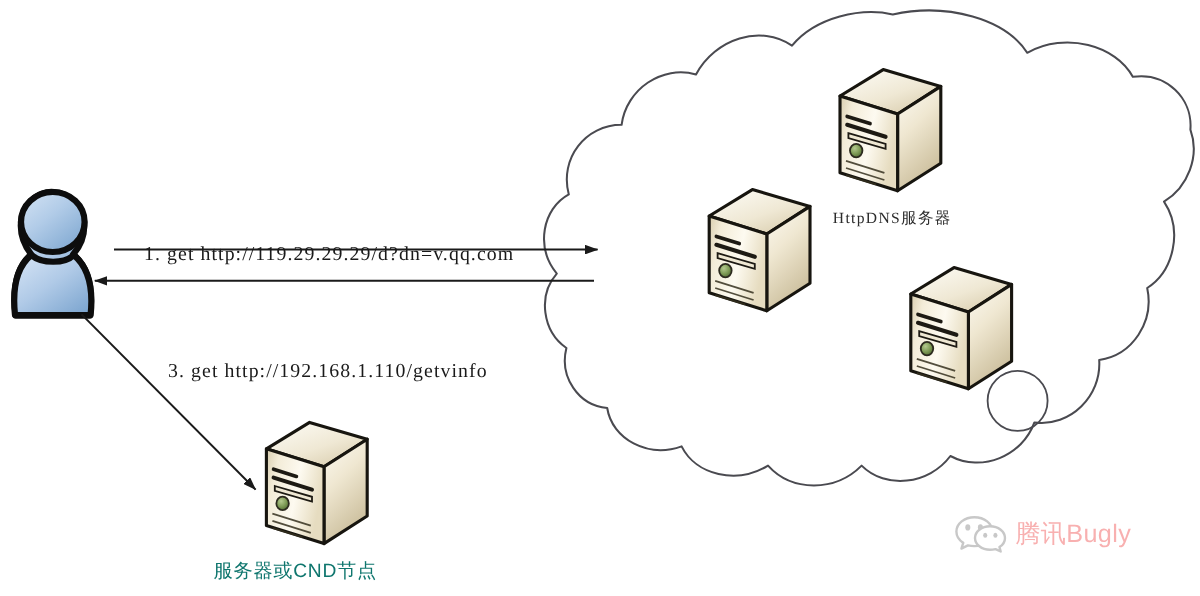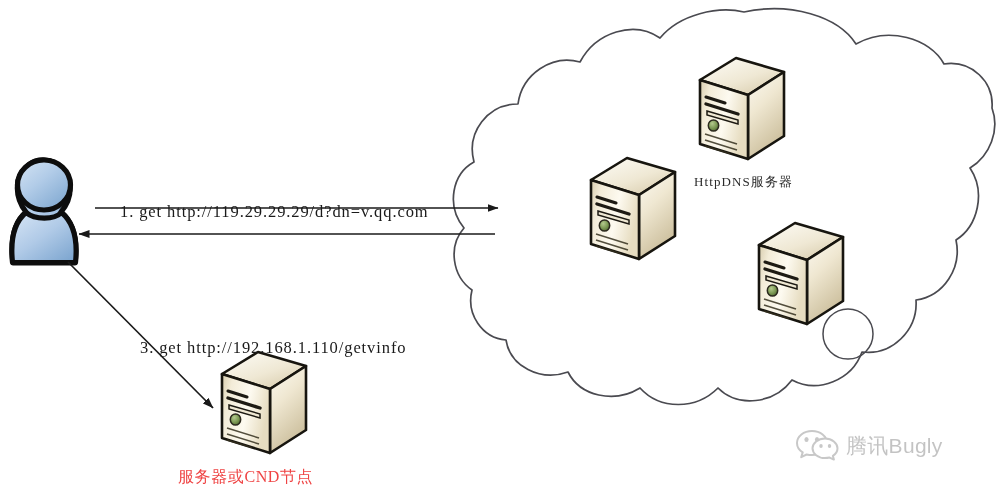--- a/index.html
+++ b/index.html
@@ -28,22 +28,22 @@
     position: absolute;
     color: #1a1a1a;
     font-family: "Liberation Serif", "DejaVu Serif", serif;
     font-size: 16.5px;
     letter-spacing: 0.9px;
     white-space: nowrap;
     line-height: 1;
   }
   .node-caption {
     position: absolute;
-    color: #ef4444;
-    font-family: Liberation Serif, serif;
+    color: #0f766e;
+    font-family: Liberation Sans, sans-serif;
     font-size: 16px;
     letter-spacing: 0.6px;
     white-space: nowrap;
     line-height: 1;
     text-align: center;
   }
   .cloud-caption {
     position: absolute;
     color: #2b2b2b;
     font-family: "Liberation Serif", "DejaVu Serif", serif;
@@ -57,21 +57,21 @@
     left: 795px;
     top: 428px;
     display: flex;
     align-items: center;
     gap: 7px;
     opacity: 0.42;
   }
   #watermark .wm-text {
     font-family: "Liberation Sans", "DejaVu Sans", sans-serif;
     font-size: 21px;
-    color: #737373;
+    color: #ef4444;
     letter-spacing: 0.3px;
     line-height: 1;
   }
 </style>
 </head>
 <body>
 
 <div id="canvas">
 
   <svg class="svg-layer" viewBox="0 0 1000 497" xmlns="http://www.w3.org/2000/svg">
@@ -191,21 +191,21 @@
     <line x1="95" y1="208" x2="498" y2="208" stroke="#1a1a1a" stroke-width="1.7" marker-end="url(#arrowhead)"></line>
 
     <line x1="495" y1="234" x2="79" y2="234" stroke="#1a1a1a" stroke-width="1.7" marker-end="url(#arrowhead)"></line>
 
     <line x1="68" y1="262" x2="213" y2="408" stroke="#1a1a1a" stroke-width="1.7" marker-end="url(#arrowhead)"></line>
   </svg>
 
   <div class="flow-label" style="left:120px; top:186px;margin-top:18px;">1. get http://119.29.29.29/d?dn=v.qq.com</div>
 
 
-  <div class="flow-label" style="left:140px; top:301px;margin-top:39px;">3. get http://192.168.1.110/getvinfo</div>
+  <div class="flow-label" style="left:140px; top:301px;">3. get http://192.168.1.110/getvinfo</div>
 
   <div class="cloud-caption" style="left:694px; top:175px;">HttpDNS服务器</div>
 
   <div class="node-caption" style="left:178px; top:469px;">服务器或CND节点</div>
 
   <div id="watermark">
     <svg width="44" height="34" viewBox="0 0 44 34">
       <path d="M17,3 C8.7,3 2,8.4 2,15 C2,18.8 4.2,22.2 7.7,24.4 L6.2,29.2 L11.6,26.5
                C13.3,26.9 15.1,27.1 17,27.1 C25.3,27.1 32,21.7 32,15 C32,8.4 25.3,3 17,3 Z" fill="none" stroke="#7d7d7d" stroke-width="2" stroke-linejoin="round"></path>
       <ellipse cx="11.5" cy="11.5" rx="2.1" ry="2.6" fill="#7d7d7d"></ellipse>

